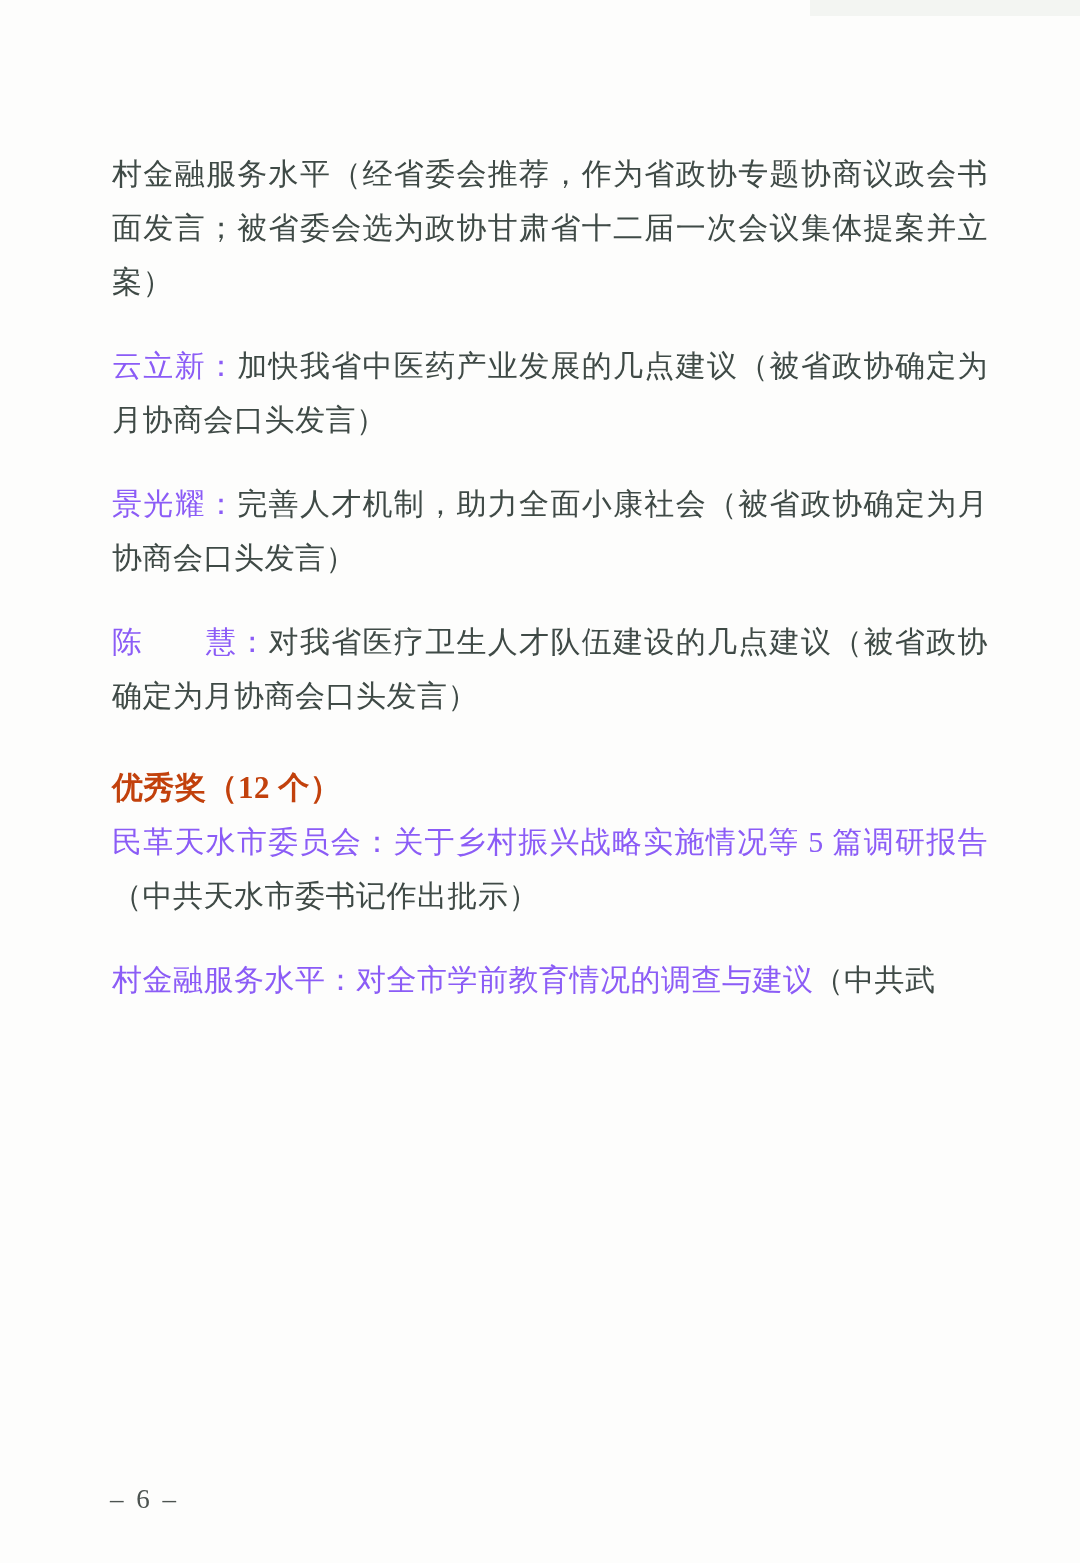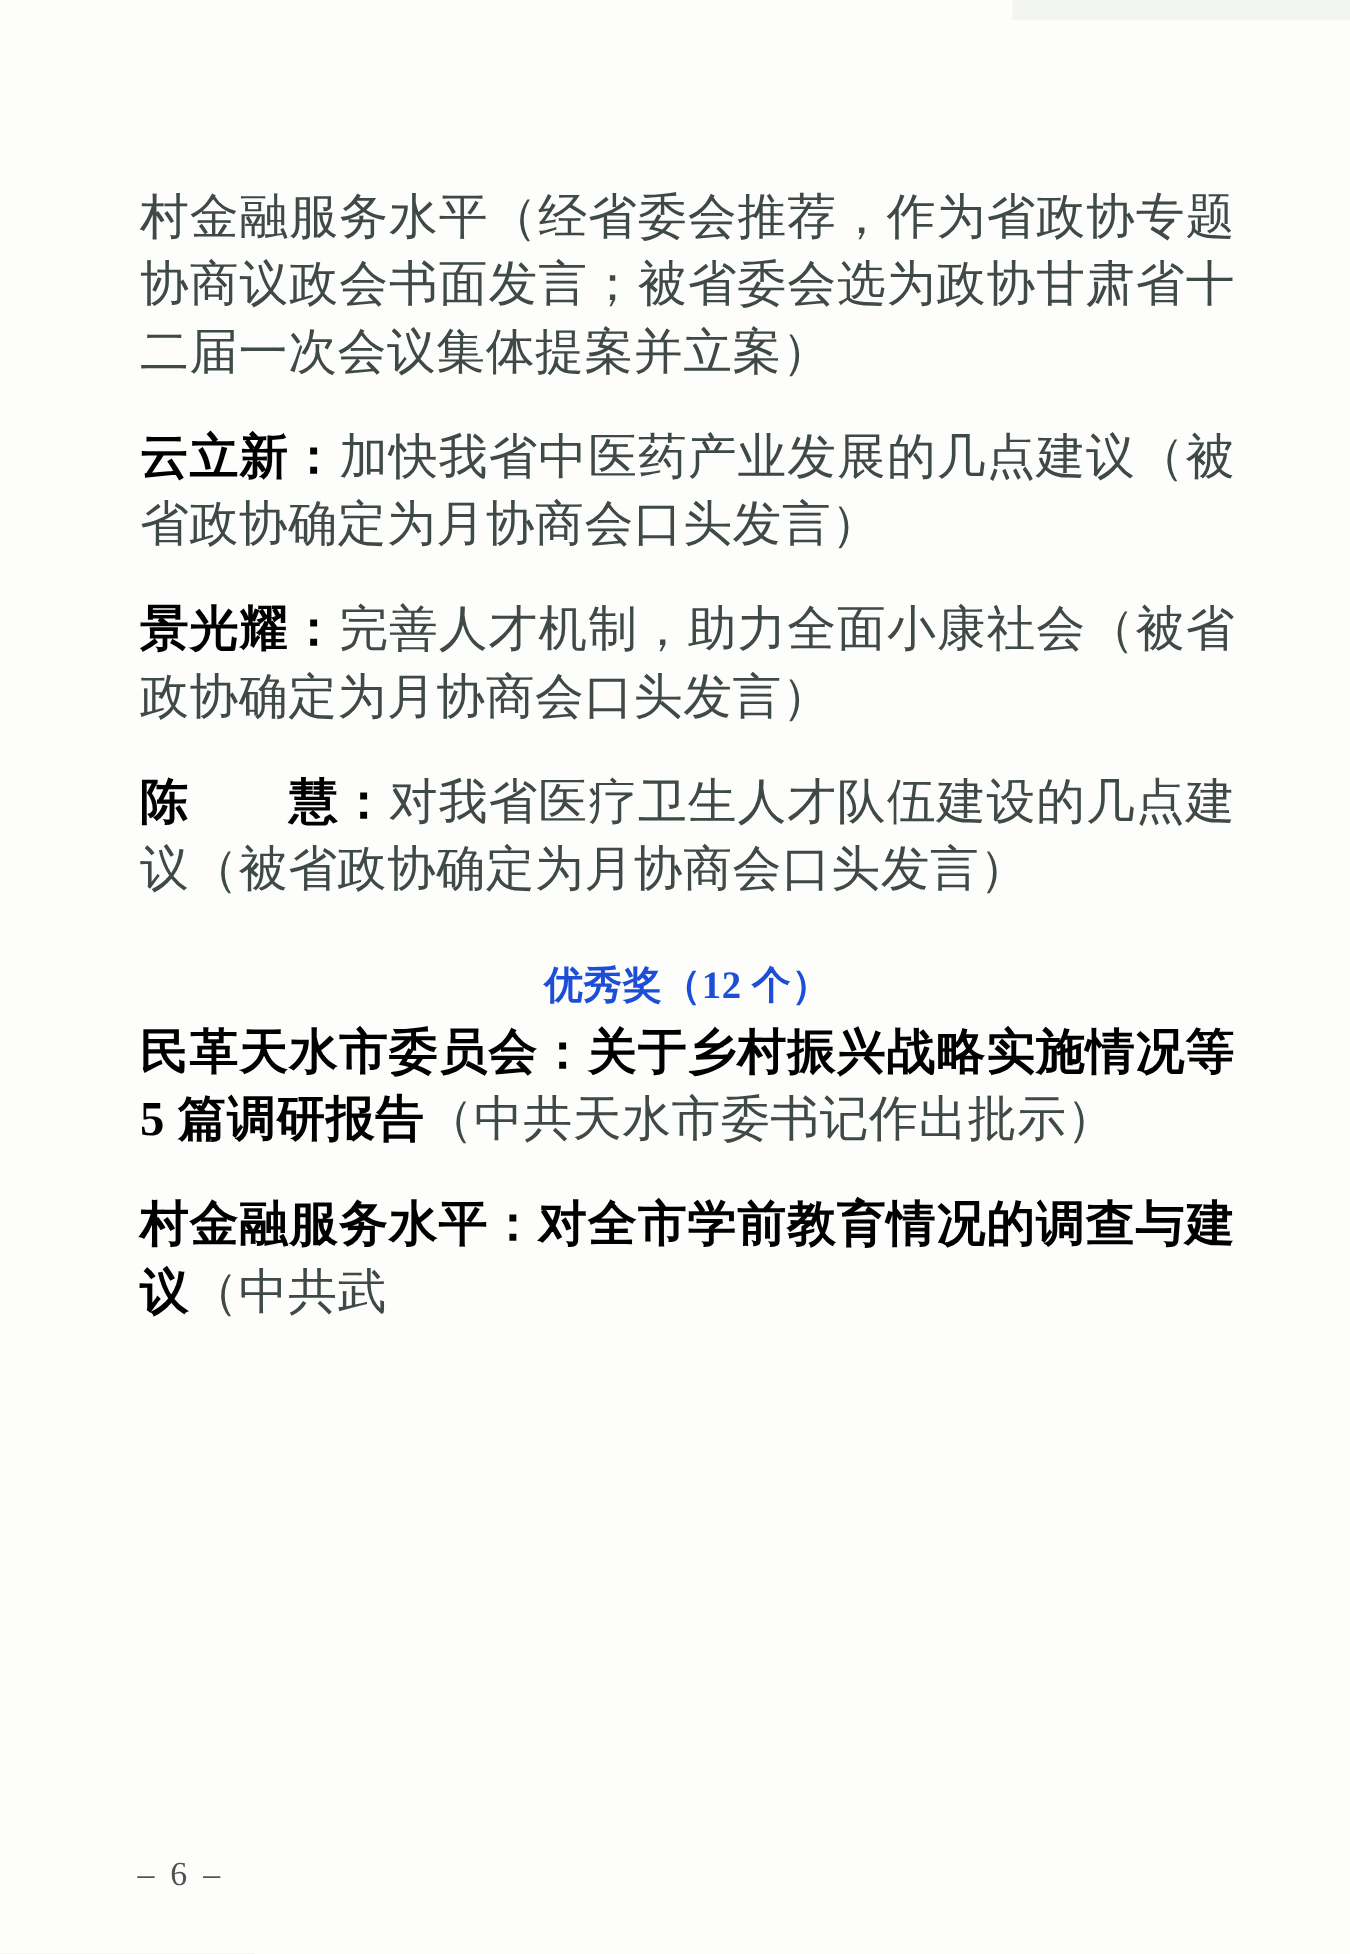--- a/index.html
+++ b/index.html
@@ -29,41 +29,40 @@
   .content {
     position: absolute;
     top: 0;
     left: 112px;
     width: 876px;
     padding-top: 147px;
     box-sizing: content-box;
   }
   .para {
     margin: 0 0 30px 0;
-    font-size: 39px;
+    font-size: 30px;
     line-height: 54px;
     text-align: justify;
     letter-spacing: 0.5px;
   }
   .para:last-child {
     margin-bottom: 0;
   }
   .entry-name,
   .entry-title {
-    font-weight: 700;
-    color: #000000;
+    font-weight: 400;
+    color: #8b5cf6;
   }
   .section-heading {
     margin: 38px 0 0 0;
     font-size: 31px;
     line-height: 54px;
     font-weight: 700;
-    color: #1d4ed8;
+    color: #c2410c;
     letter-spacing: 0.5px;
-    text-align: center;
   }
   .page-number {
     position: absolute;
     left: 110px;
     top: 1484px;
     font-size: 27px;
     line-height: 30px;
     color: #4c5350;
     letter-spacing: 3px;
     font-family: "Liberation Serif", "DejaVu Serif", serif;

